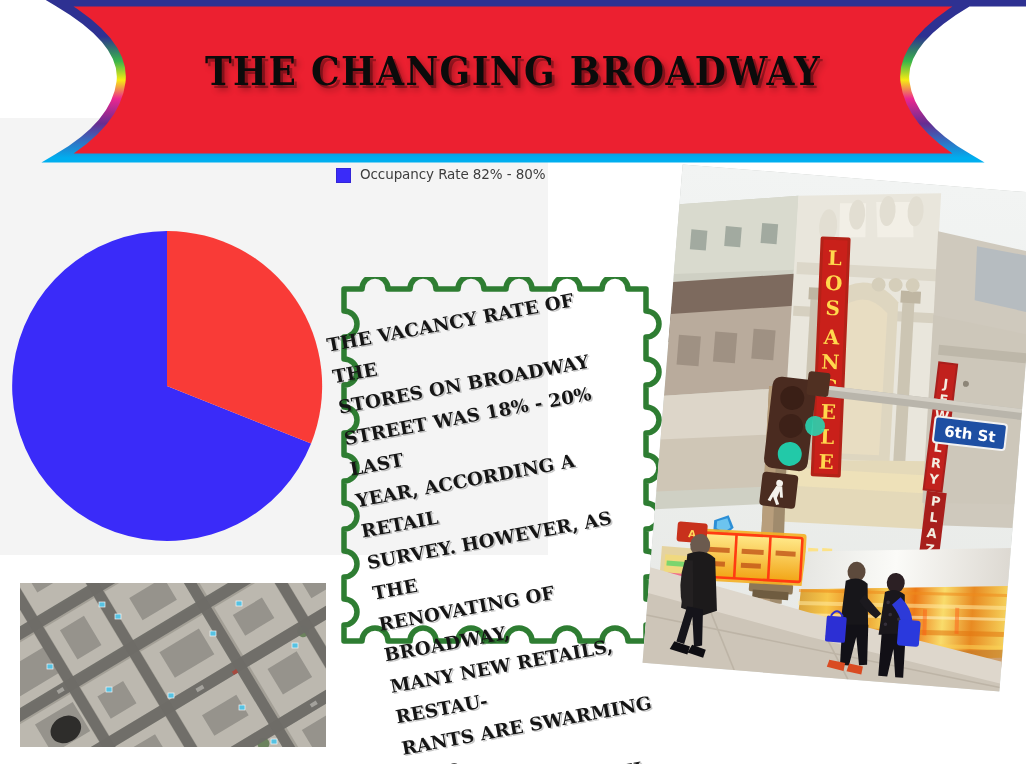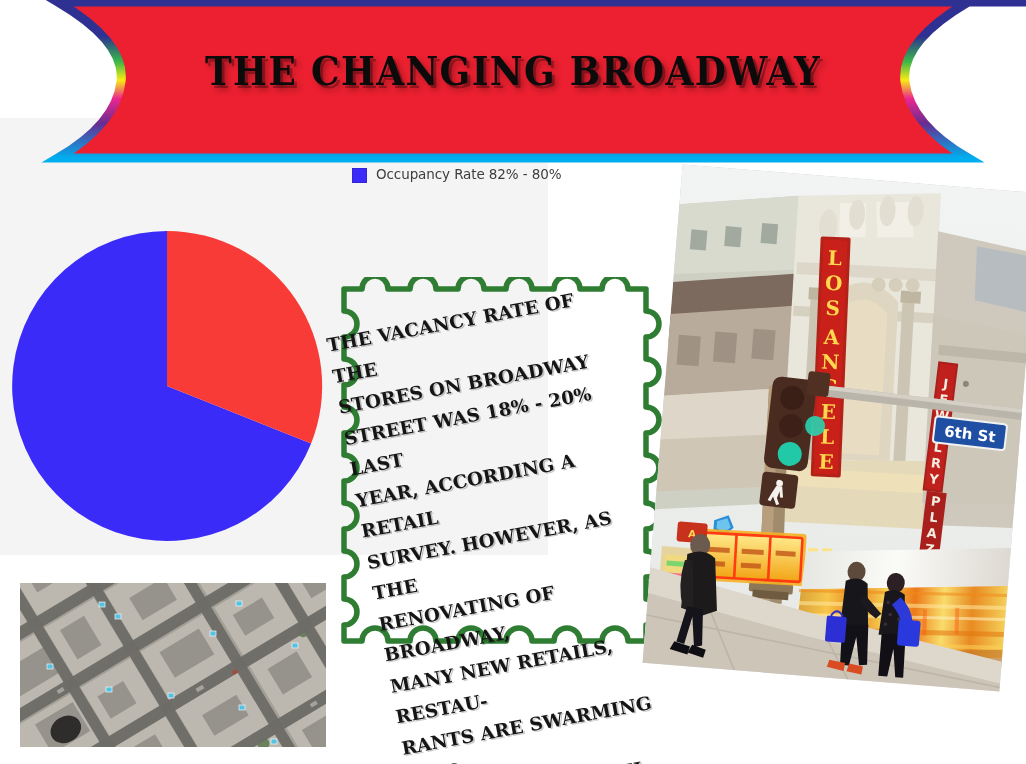--- a/index.html
+++ b/index.html
@@ -15,21 +15,21 @@
   .chart-panel {
     position: absolute;
     left: 0; top: 118px;
     width: 548px; height: 437px;
     background: #f4f4f4;
   }
 
   
   .legend {
     position: absolute;
-    left: 352px; top: 143px;
+    left: 336px; top: 143px;
     width: 212px;
     z-index: 6;
   }
   .legend-row {
     display: flex;
     align-items: flex-start;
     margin-bottom: 6px;
   }
   .legend-swatch {
     width: 15px; height: 15px;

